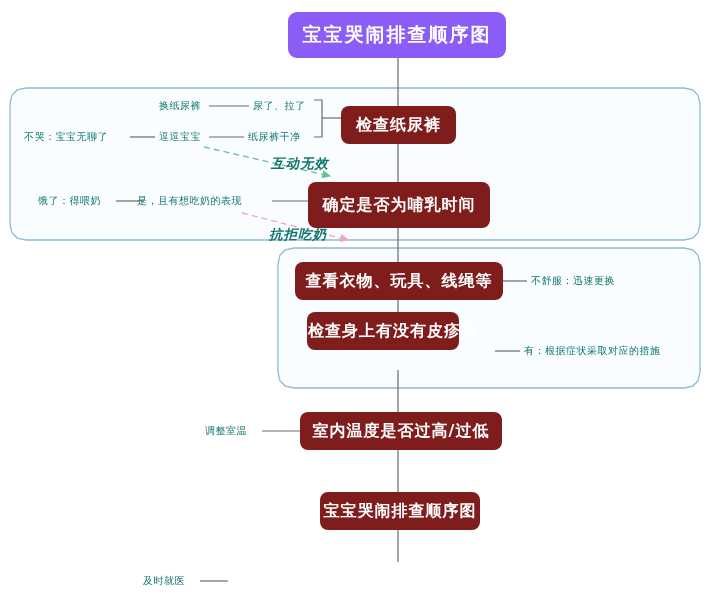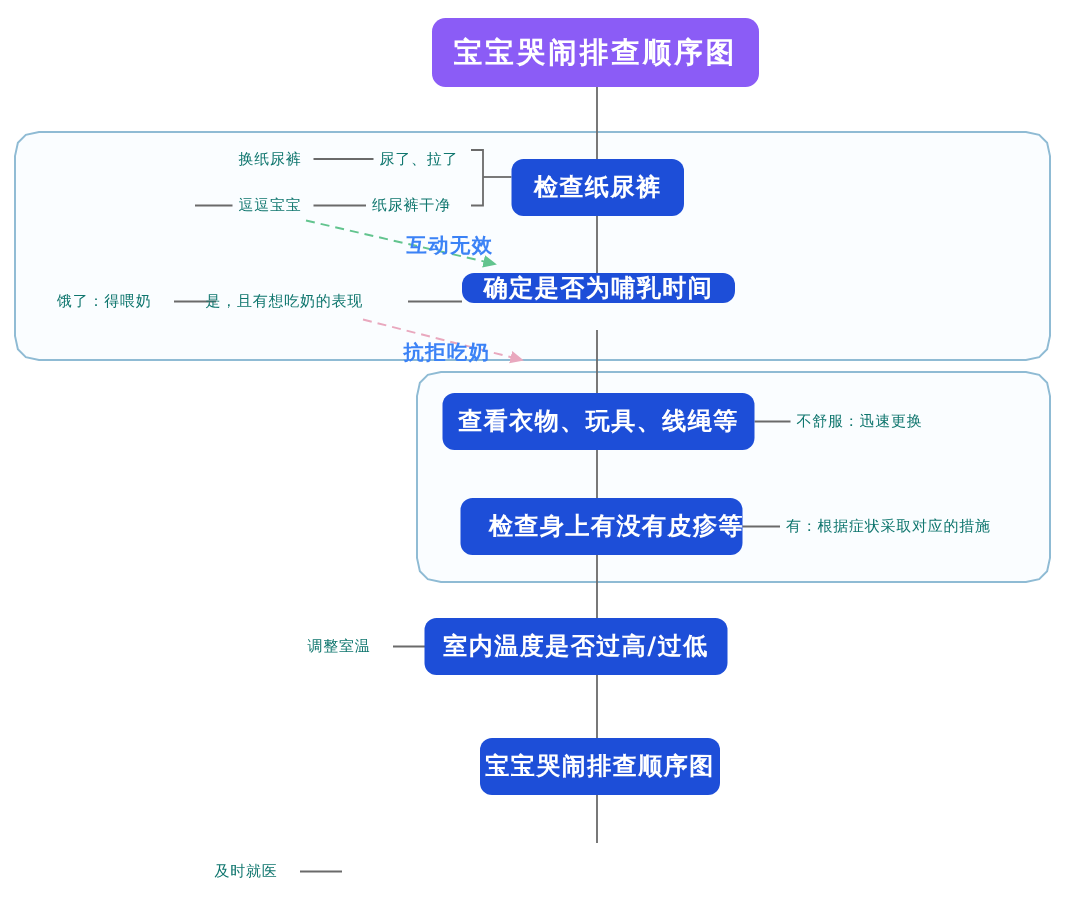--- a/index.html
+++ b/index.html
@@ -20,42 +20,42 @@
     white-space:nowrap;
     z-index:5;
   }
   .node.title{
     background:#8b5cf6;
     border-radius:9px;
     font-size:19px;
     letter-spacing:2px;
   }
   .node.blue{
-    background:#1d4ed8;
+    background:#7f1d1d;
     font-size:16px;
   }
   .node.blue.big{font-size:17px;}
 
   .plain{
     position:absolute;
     color:#0f766e;
     font-size:10px;
     white-space:nowrap;
     z-index:6;
     letter-spacing:0.5px;
   }
   .edge-lab{
     position:absolute;
     font-size:13.5px;
     font-weight:bold;
     white-space:nowrap;
     z-index:7;
     letter-spacing:1px;
   }
-  .edge-lab.pink{color:#3b82f6;}
+  .edge-lab.pink{color:#0f766e;font-style:italic;}
 </style>
 </head>
 <body>
 
 <div id="stage">
 
   <svg id="svgroot" viewBox="0 0 715 611">
     <defs>
       <marker id="arrow-green" markerWidth="8" markerHeight="8" refX="6" refY="3.2" orient="auto">
         <path d="M0,0 L7,3.2 L0,6.4 z" fill="#62C48E"></path>
@@ -104,33 +104,34 @@
     <g fill="none">
       <path d="M204,147 L330,176" stroke="#62C48E" stroke-width="1.3" stroke-dasharray="6 4" marker-end="url(#arrow-green)"></path>
       <path d="M348,240 L242,213" stroke="#E9A8BE" stroke-width="1.3" stroke-dasharray="6 4" marker-end="url(#arrow-pink)" transform="rotate(180 295 226.5)"></path>
     </g>
   </svg>
 
   <div class="node title" style="left:288px;top:12px;width:218px;height:46px;">宝宝哭闹排查顺序图</div>
 
   <div class="node blue" style="left:341px;top:106px;width:115px;height:38px;">检查纸尿裤</div>
 
-  <div class="node blue" style="left:308px;top:182px;width:182px;height:20px;">确定是否为哺乳时间</div>
+  <div class="node blue" style="left:308px;top:182px;width:182px;height:46px;">确定是否为哺乳时间</div>
 
   <div class="node blue" style="left:295px;top:262px;width:208px;height:38px;">查看衣物、玩具、线绳等</div>
 
-  <div class="node blue" style="left:307px;top:332px;width:188px;height:38px;padding-left:20px;">检查身上有没有皮疹等</div>
+  <div class="node blue" style="left:307px;top:312px;width:152px;height:38px;padding-left:20px;">检查身上有没有皮疹等</div>
 
-  <div class="node blue" style="left:283px;top:412px;width:202px;height:38px;">室内温度是否过高/过低</div>
+  <div class="node blue" style="left:300px;top:412px;width:202px;height:38px;">室内温度是否过高/过低</div>
 
   <div class="node blue" style="left:320px;top:492px;width:160px;height:38px;">宝宝哭闹排查顺序图</div>
 
 
   <div class="plain" style="left:159px;top:99px;">换纸尿裤</div>
   <div class="plain" style="left:253px;top:99px;">尿了、拉了</div>
+  <div class="plain" style="left:24px;top:130px;">不哭：宝宝无聊了</div>
   <div class="plain" style="left:159px;top:130px;">逗逗宝宝</div>
   <div class="plain" style="left:248px;top:130px;">纸尿裤干净</div>
   <div class="plain" style="left:38px;top:194px;">饿了：得喂奶</div>
   <div class="plain" style="left:137px;top:194px;">是，且有想吃奶的表现</div>
   <div class="plain" style="left:531px;top:274px;">不舒服：迅速更换</div>
   <div class="plain" style="left:524px;top:344px;">有：根据症状采取对应的措施</div>
   <div class="plain" style="left:205px;top:424px;">调整室温</div>
   <div class="plain" style="left:143px;top:574px;">及时就医</div>
 
   <div class="edge-lab pink" style="left:271px;top:155px;">互动无效</div>

